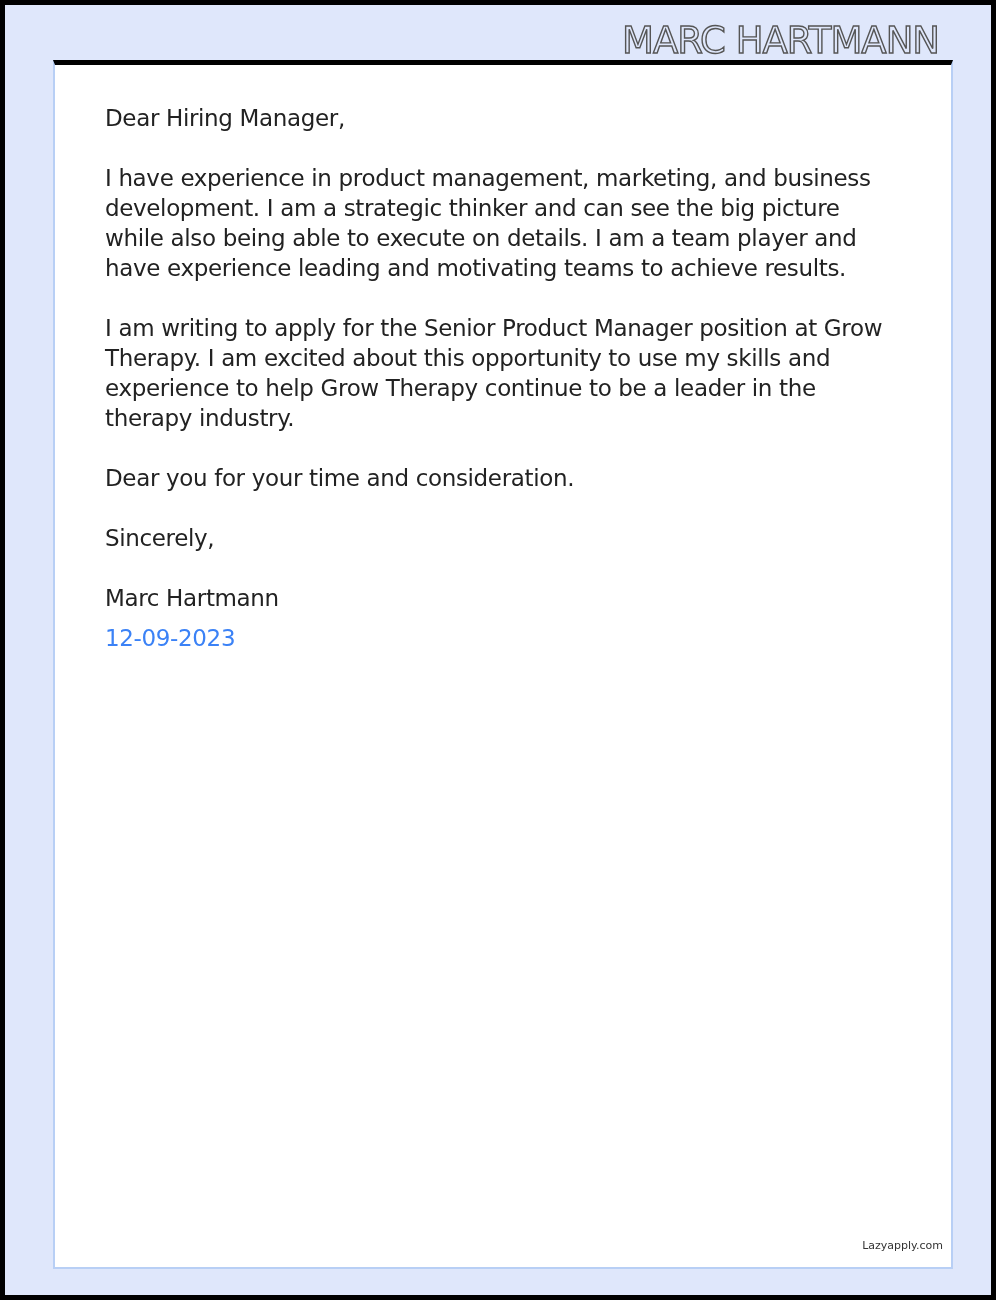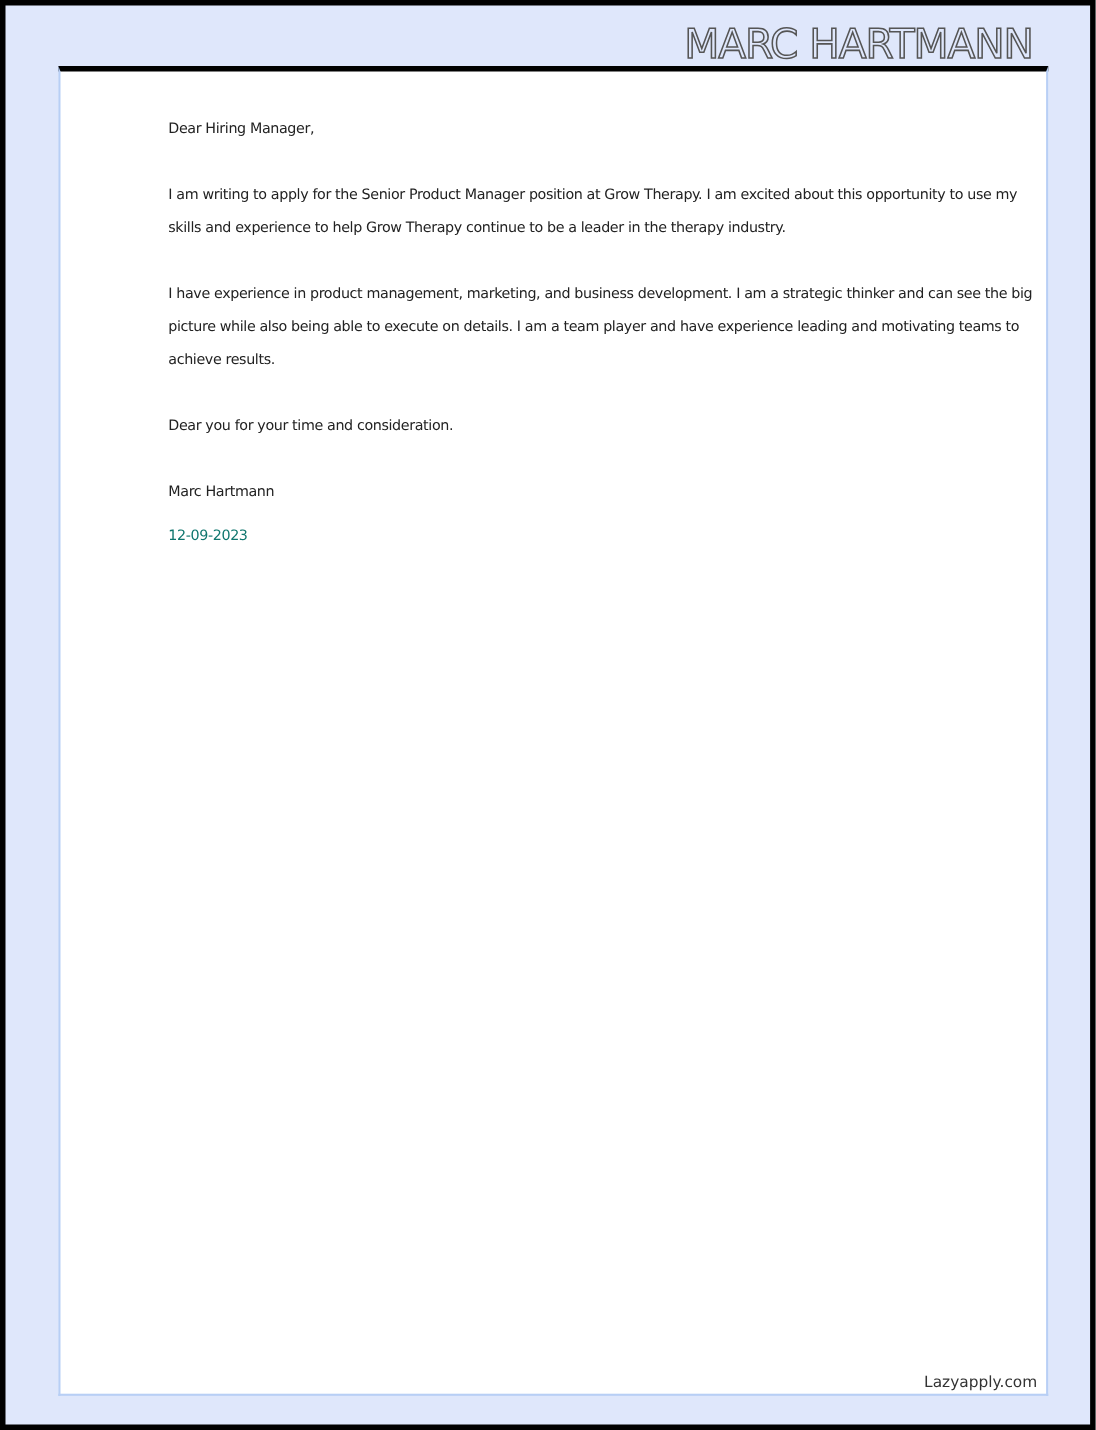--- a/index.html
+++ b/index.html
@@ -27,41 +27,41 @@
       width: 896px; height: 1202px;
       background: #fff;
       border-top: 5px solid #000;
       border-left: 2px solid #b8cff5;
       border-right: 2px solid #b8cff5;
       border-bottom: 2px solid #b8cff5;
       box-sizing: content-box;
     }
     .letter {
       position: absolute; left: 50px; top: 38px; width: 800px;
-      font-size: 13px; line-height: 30px; color: #222;
+      font-size: 23px; line-height: 30px; color: #222;
       letter-spacing: -0.35px;
-      margin-left: 48px;
     }
     .letter p { margin: 0 0 30px 0; }
     .letter p.sig { margin-bottom: 10px; }
-    .date { color: #0f766e; }
+    .date { color: #3b82f6; }
     .footer {
-      position: absolute; right: 8px; bottom: 2px;
-      font-size: 14px; color: #333;
+      position: absolute; right: 8px; bottom: 15px;
+      font-size: 11px; color: #333;
     }
   </style>
 </head>
 <body>
 
 <div class="frame">
   <h1 class="name-heading">MARC HARTMANN</h1>
   <div class="card">
     <div class="letter">
       <p>Dear Hiring Manager,</p>
+      <p>I have experience in product management, marketing, and business development. I am a strategic thinker and can see the big picture while also being able to execute on details. I am a team player and have experience leading and motivating teams to achieve results.</p>
       <p>I am writing to apply for the Senior Product Manager position at Grow Therapy. I am excited about this opportunity to use my skills and experience to help Grow Therapy continue to be a leader in the therapy industry.</p>
-      <p>I have experience in product management, marketing, and business development. I am a strategic thinker and can see the big picture while also being able to execute on details. I am a team player and have experience leading and motivating teams to achieve results.</p>
       <p>Dear you for your time and consideration.</p>
+      <p>Sincerely,</p>
       <p class="sig">Marc Hartmann</p>
       <p class="date">12-09-2023</p>
     </div>
     <div class="footer">Lazyapply.com</div>
   </div>
 </div>
 
 </body></html>

